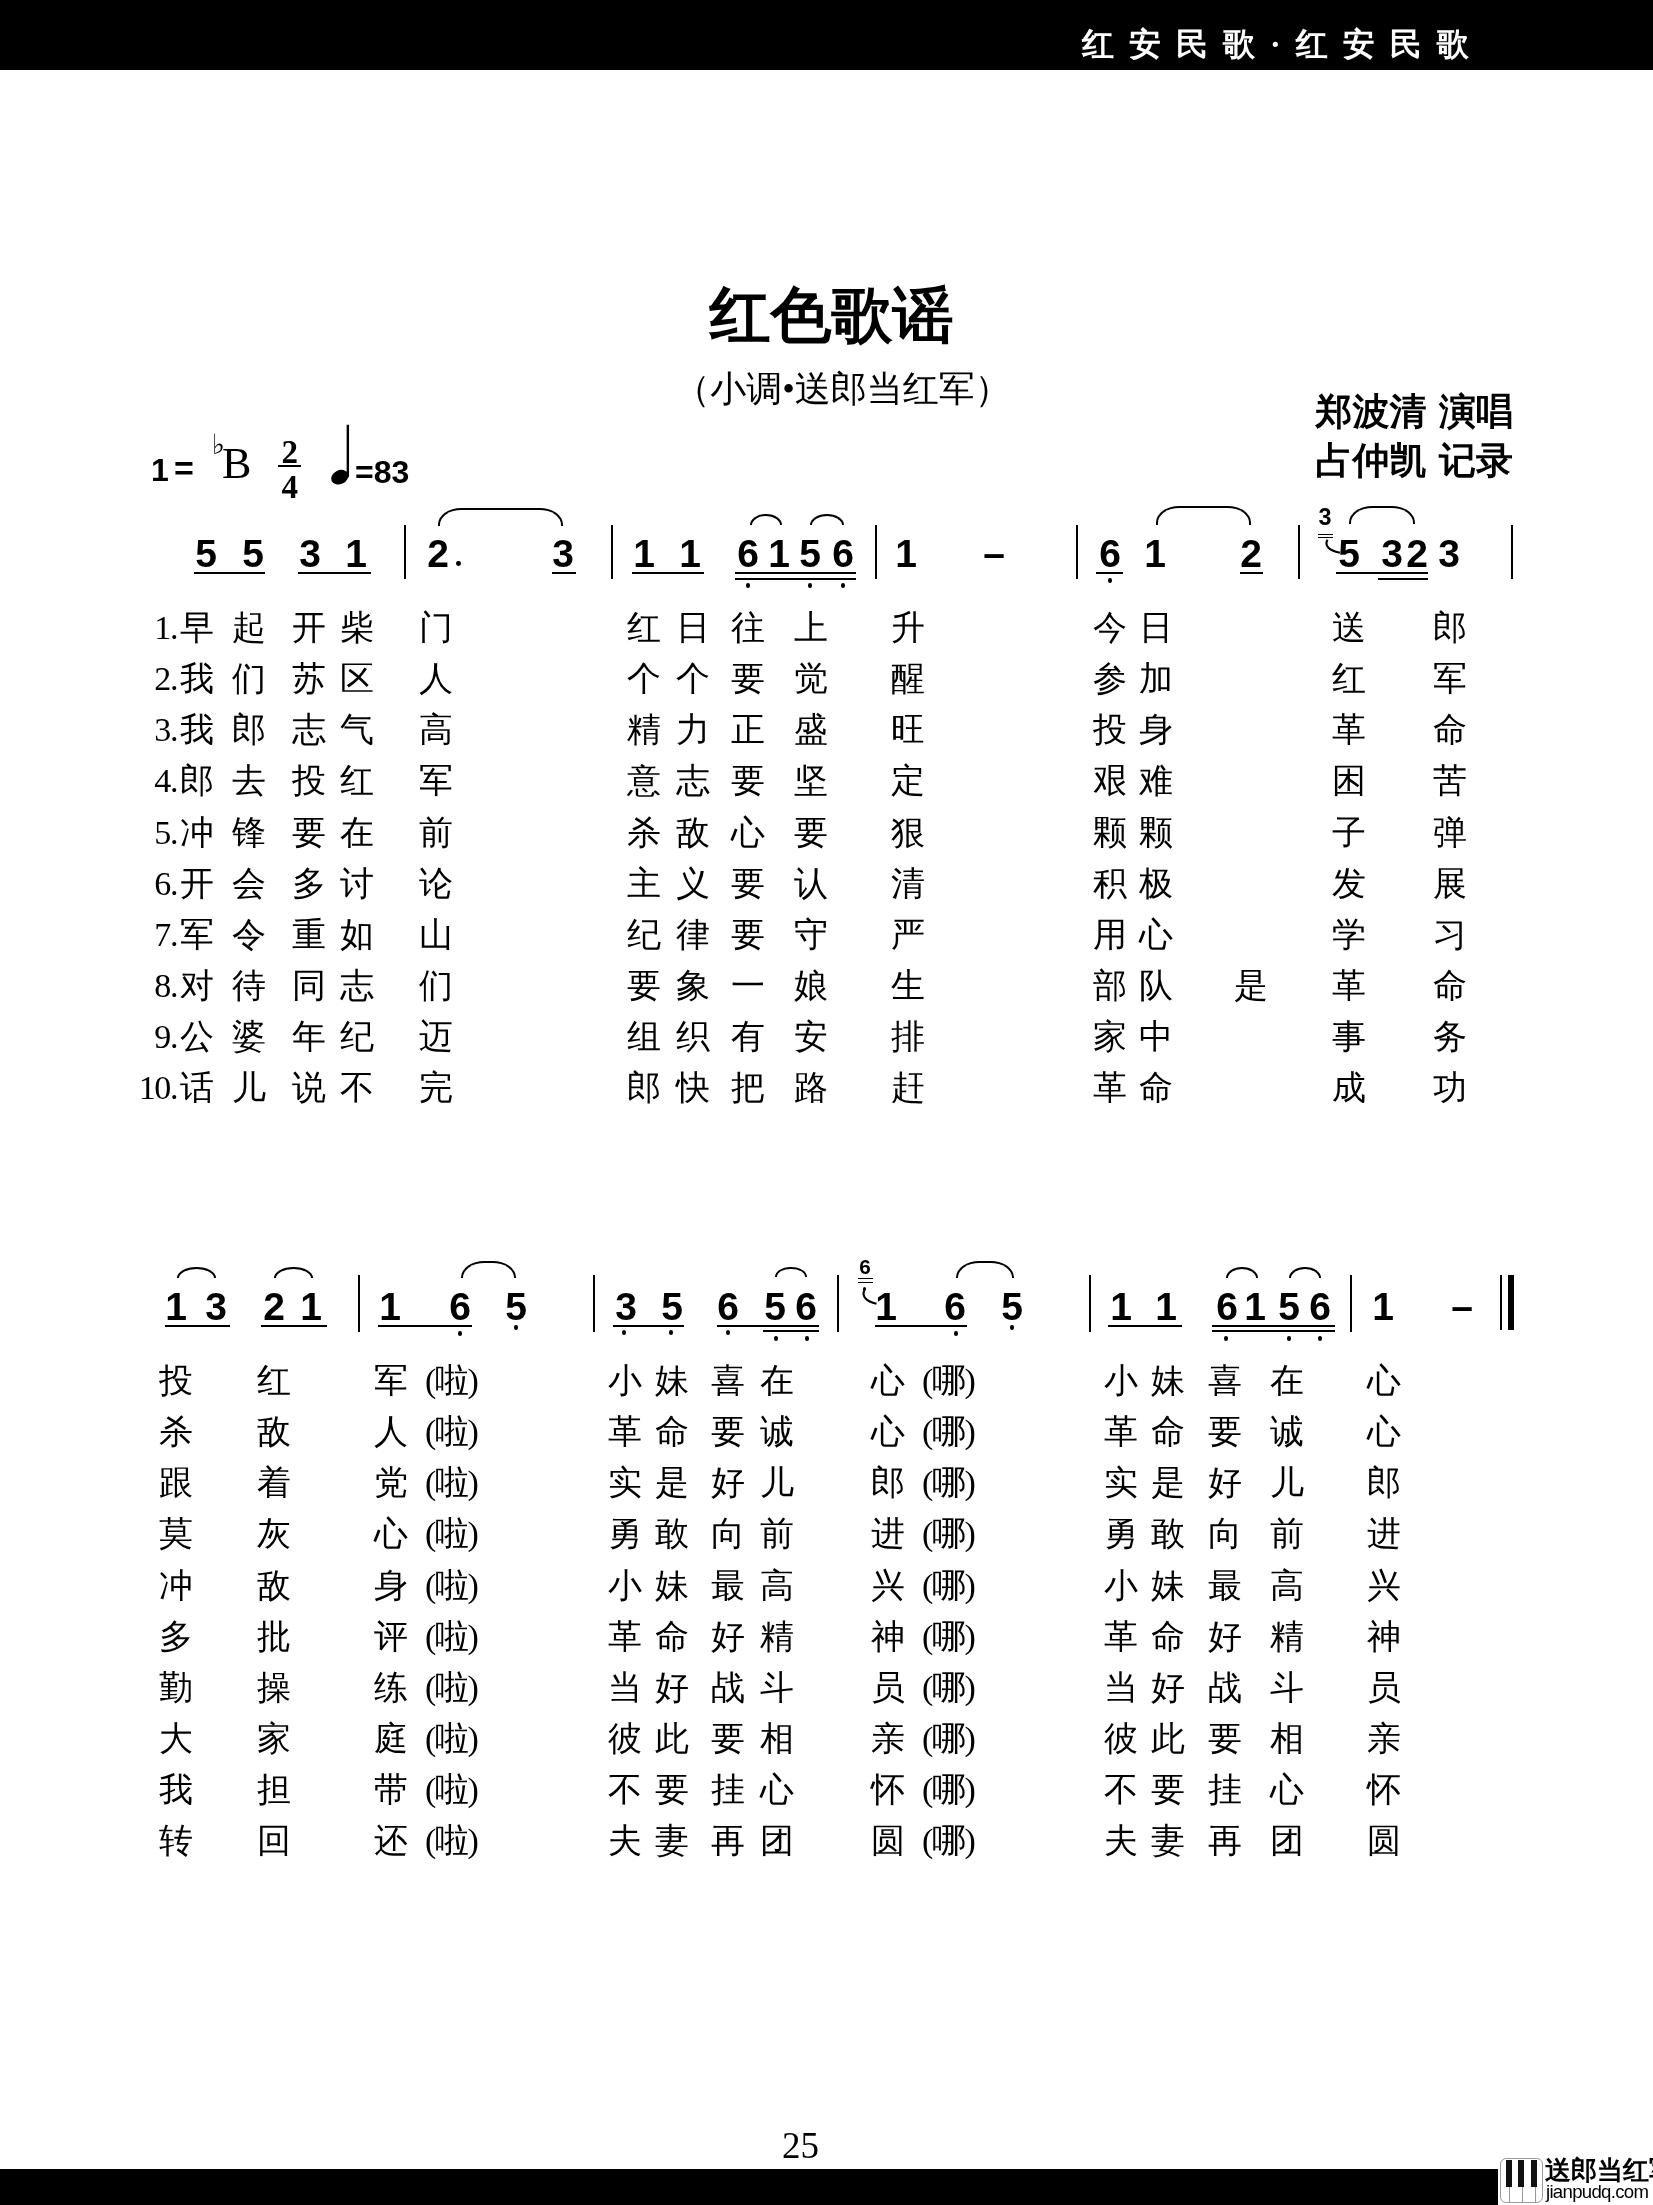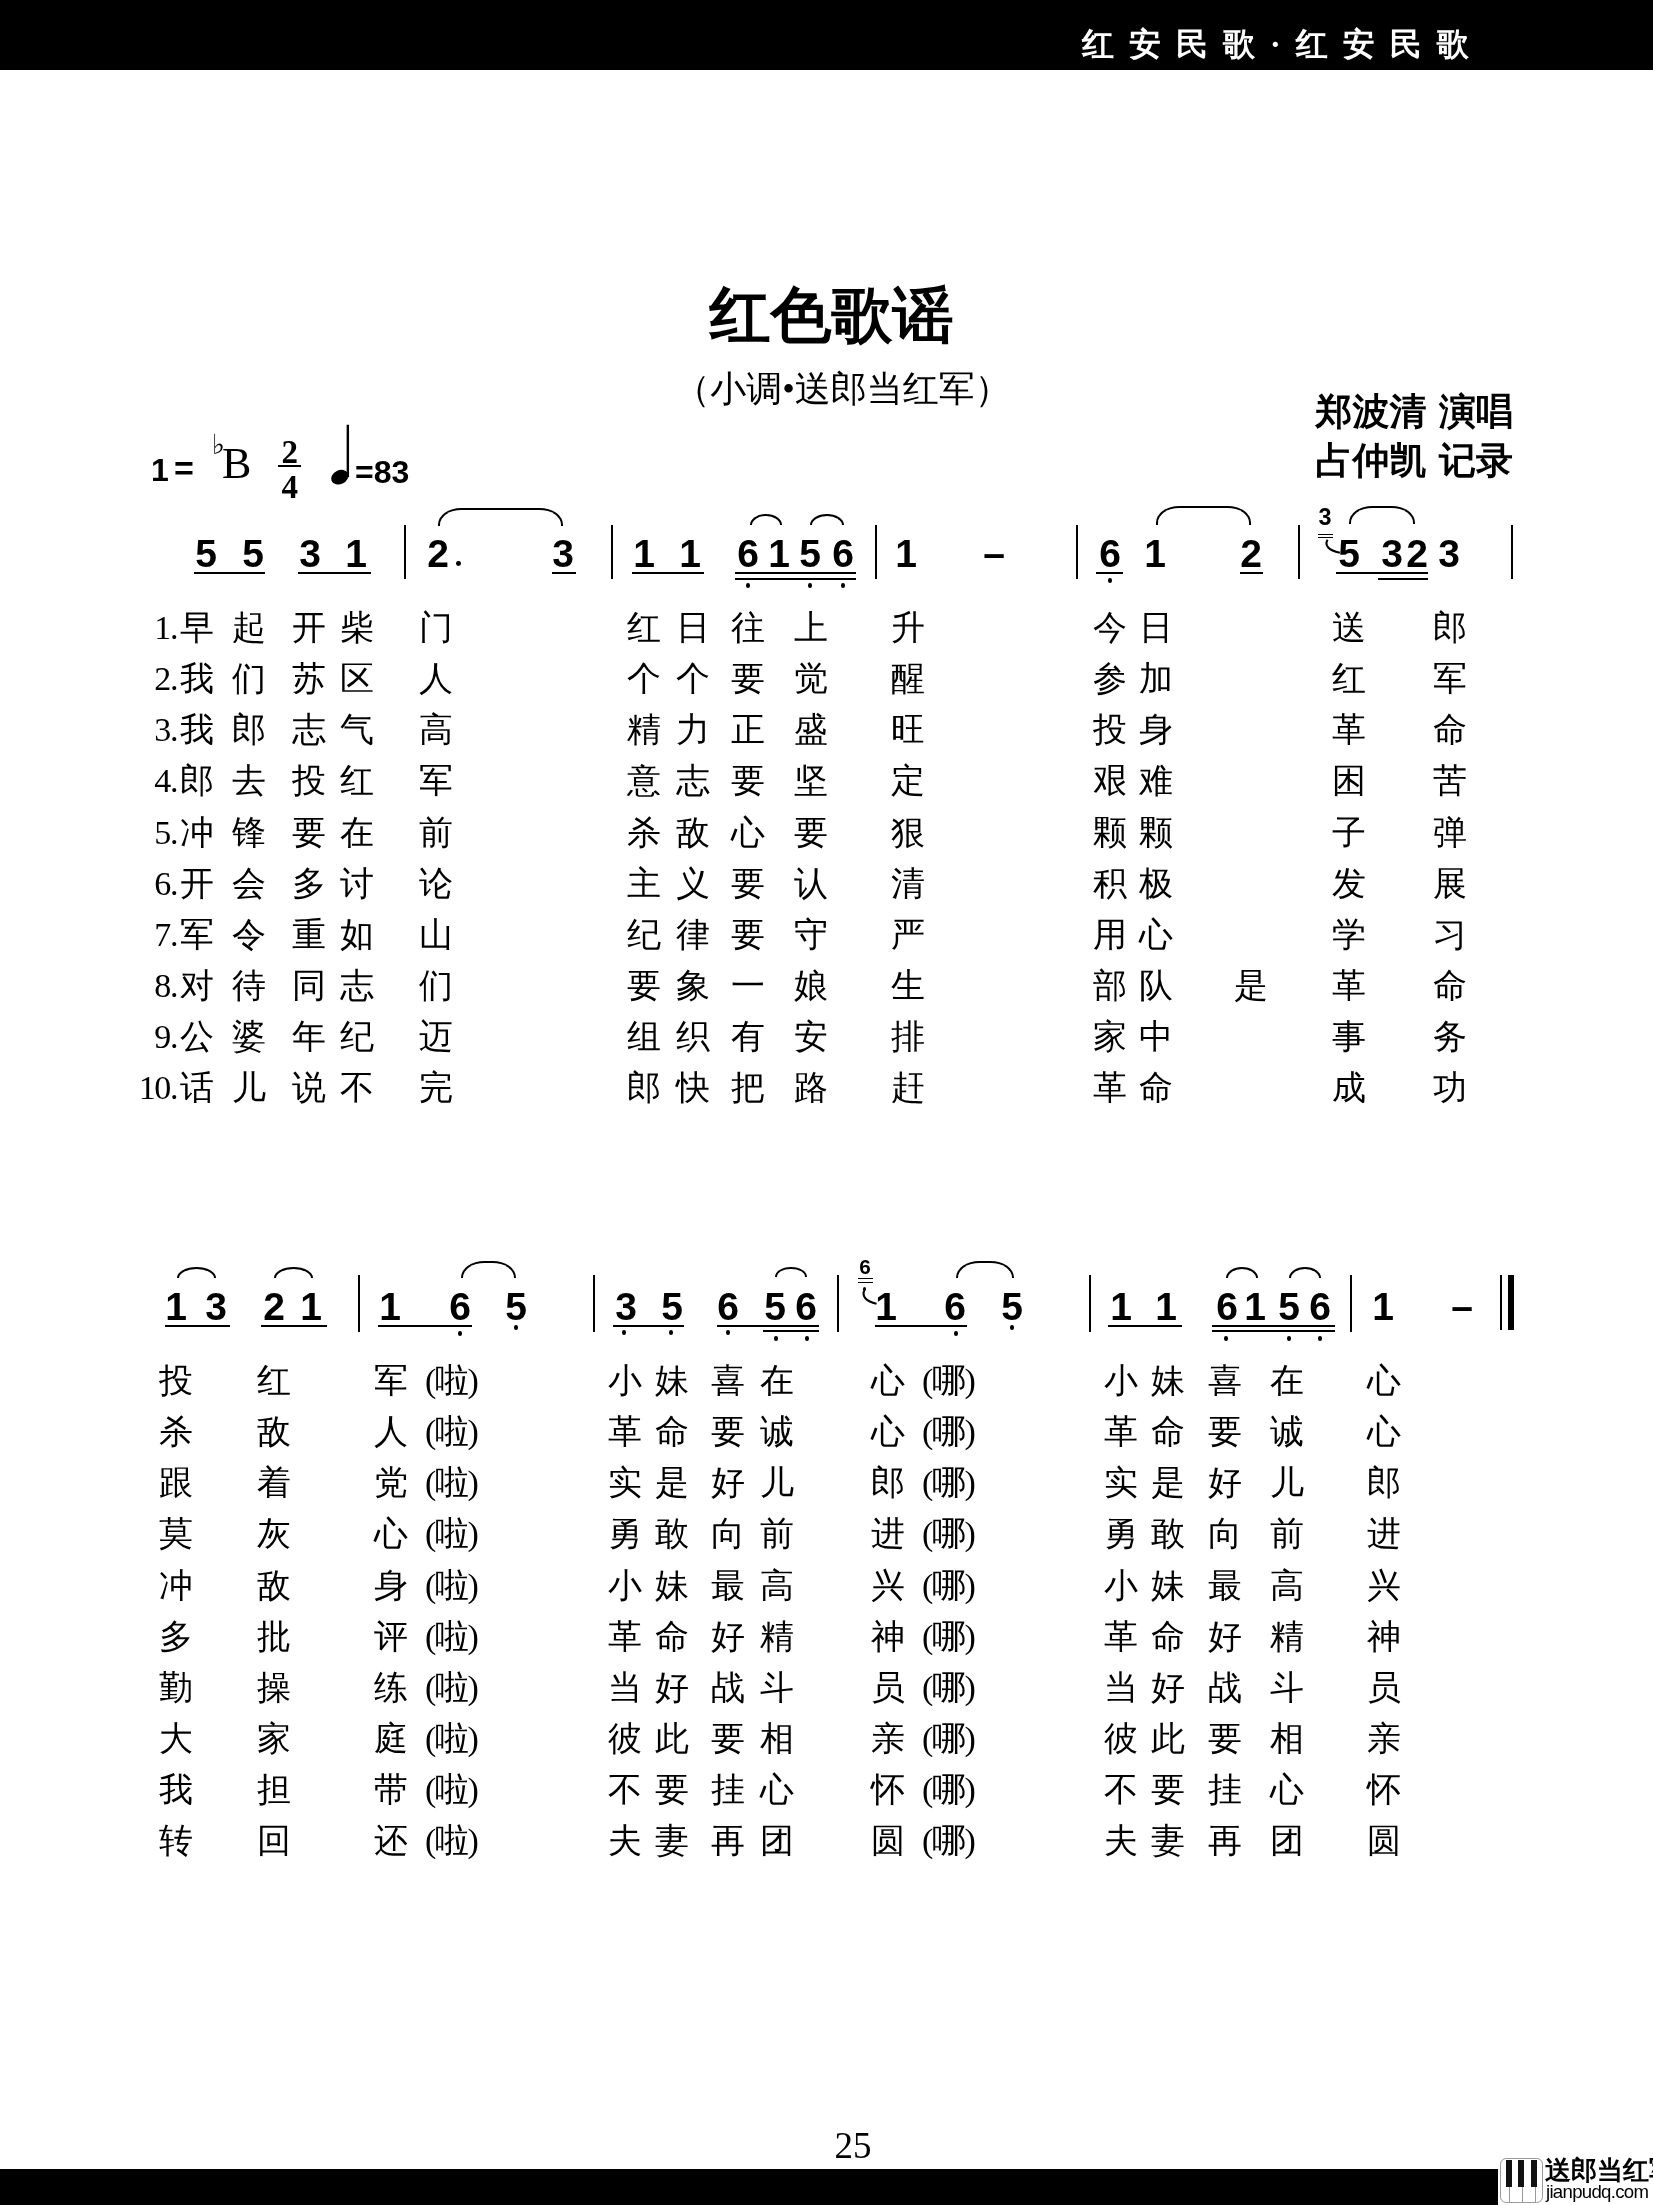--- a/index.html
+++ b/index.html
@@ -44,21 +44,21 @@
   .lrow .c{width:48px;margin-left:-24px;text-align:center;}
   .lrow .num{left:94px;width:83px;text-align:right;letter-spacing:-1.4px;}
   .s1 .c0{left:197px}.s1 .c1{left:249px}.s1 .c2{left:309px}.s1 .c3{left:357px}.s1 .c4{left:436px}
   .s1 .c5{left:644px}.s1 .c6{left:693px}.s1 .c7{left:748px}.s1 .c8{left:811px}.s1 .c9{left:908px}
   .s1 .c10{left:1110px}.s1 .c11{left:1156px}.s1 .c12{left:1251px}.s1 .c13{left:1349px}.s1 .c14{left:1450px}
   .s2 .c0{left:176px}.s2 .c1{left:274px}.s2 .c2{left:391px}.s2 .c3{left:425px}
   .s2 .c4{left:625px}.s2 .c5{left:672px}.s2 .c6{left:728px}.s2 .c7{left:777px}.s2 .c8{left:888px}.s2 .c9{left:922px}
   .s2 .c10{left:1121px}.s2 .c11{left:1168px}.s2 .c12{left:1225px}.s2 .c13{left:1287px}.s2 .c14{left:1384px}
   .s2 .c3,.s2 .c9{margin-left:0;width:auto;text-align:left;letter-spacing:-1.4px;}
   
-  .page-num{left:829px;top:2127px;width:48px;text-align:center;font:37px/37px "Liberation Serif",serif;}
+  .page-num{left:782px;top:2127px;width:48px;text-align:left;font:37px/37px "Liberation Serif",serif;}
   .bottom-bar{left:0;top:2169px;width:1498px;height:37px;background:#000;}
   .logo-icon{left:1500px;top:2158px;width:43px;height:45px;box-sizing:border-box;border:1.4px solid #9a9a9a;border-radius:6.2px;background:#fff;overflow:hidden;}
   .logo-icon .bk{position:absolute;top:0.7px;width:6.2px;height:27.6px;background:#111;}
   .logo-icon .wl{position:absolute;top:28px;width:0.7px;height:16.5px;background:#999;}
   .logo-title{left:1545px;top:2156px;font:bold 26px/29px "Liberation Sans","DejaVu Sans",sans-serif;white-space:nowrap;}
   .logo-url{left:1546px;top:2182px;font:18.6px/20.7px "Liberation Sans","DejaVu Sans",sans-serif;letter-spacing:-0.7px;white-space:nowrap;}
 </style>
 </head>
 <body>
 

